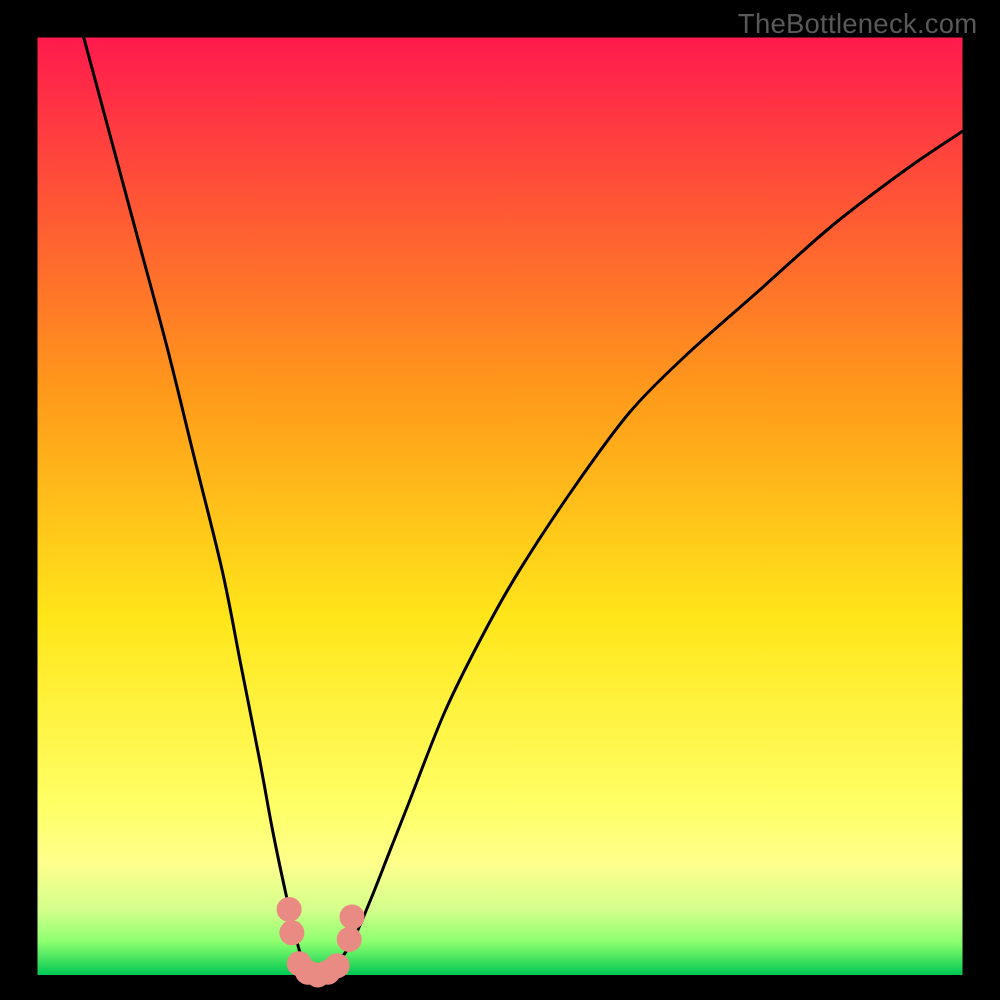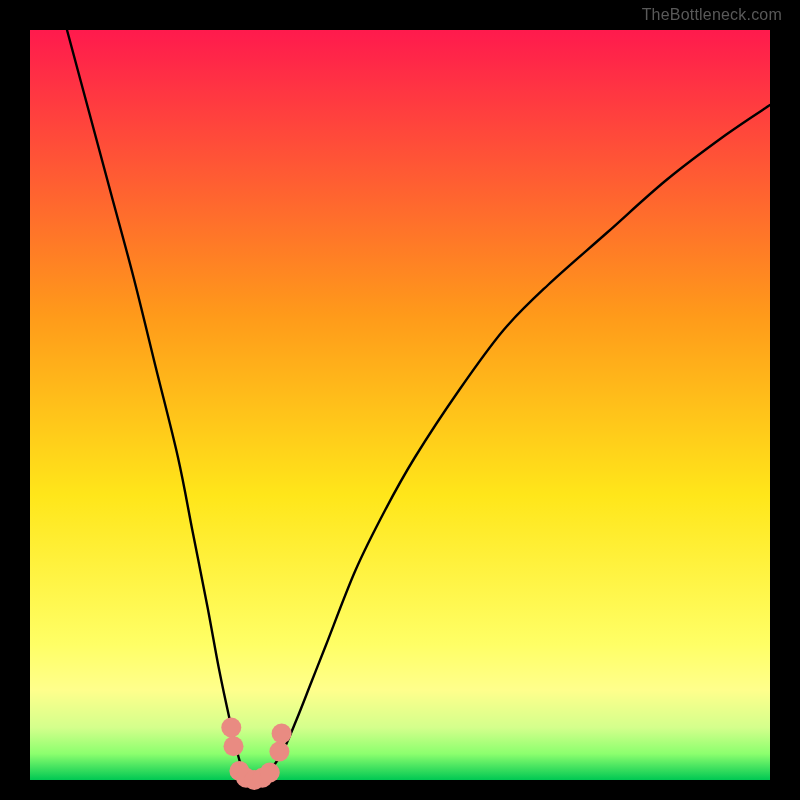--- a/index.html
+++ b/index.html
@@ -15,21 +15,21 @@
     position: relative;
     width: 800px;
     height: 800px;
     background: #000;
   }
   .watermark {
     position: absolute;
     top: 6px;
     right: 18px;
     color: #595959;
-    font-size: 16px;
+    font-size: 22px;
     font-weight: 400;
     letter-spacing: 0.2px;
     z-index: 20;
   }
   svg.plot {
     position: absolute;
     left: 0;
     top: 0;
     width: 800px;
     height: 800px;

